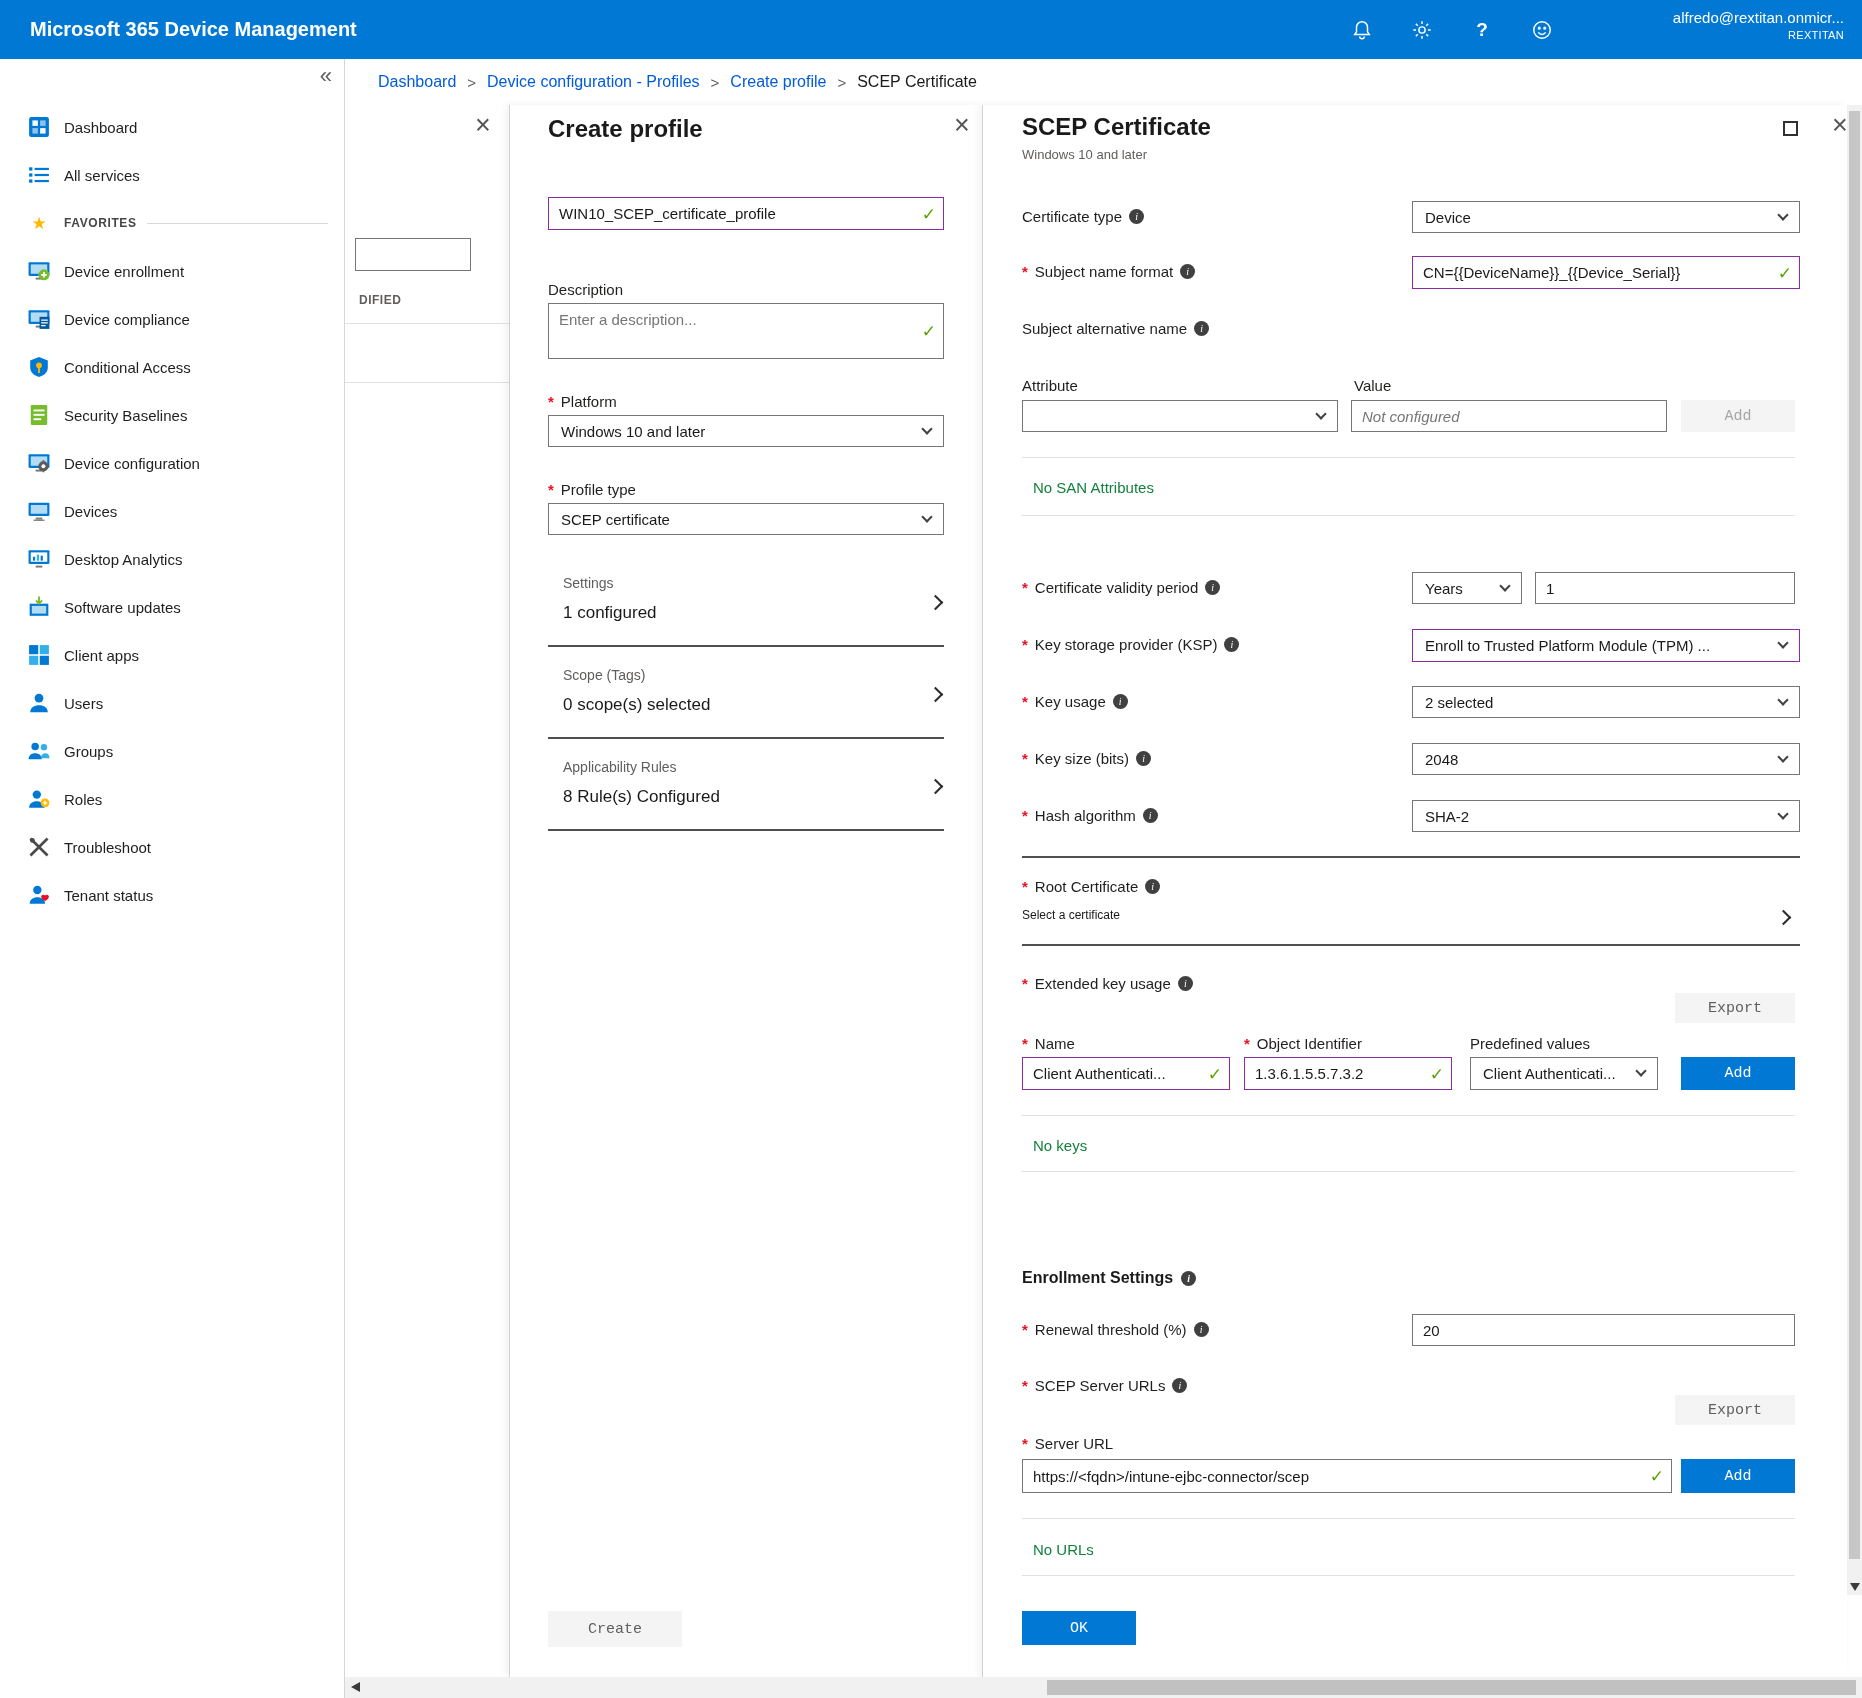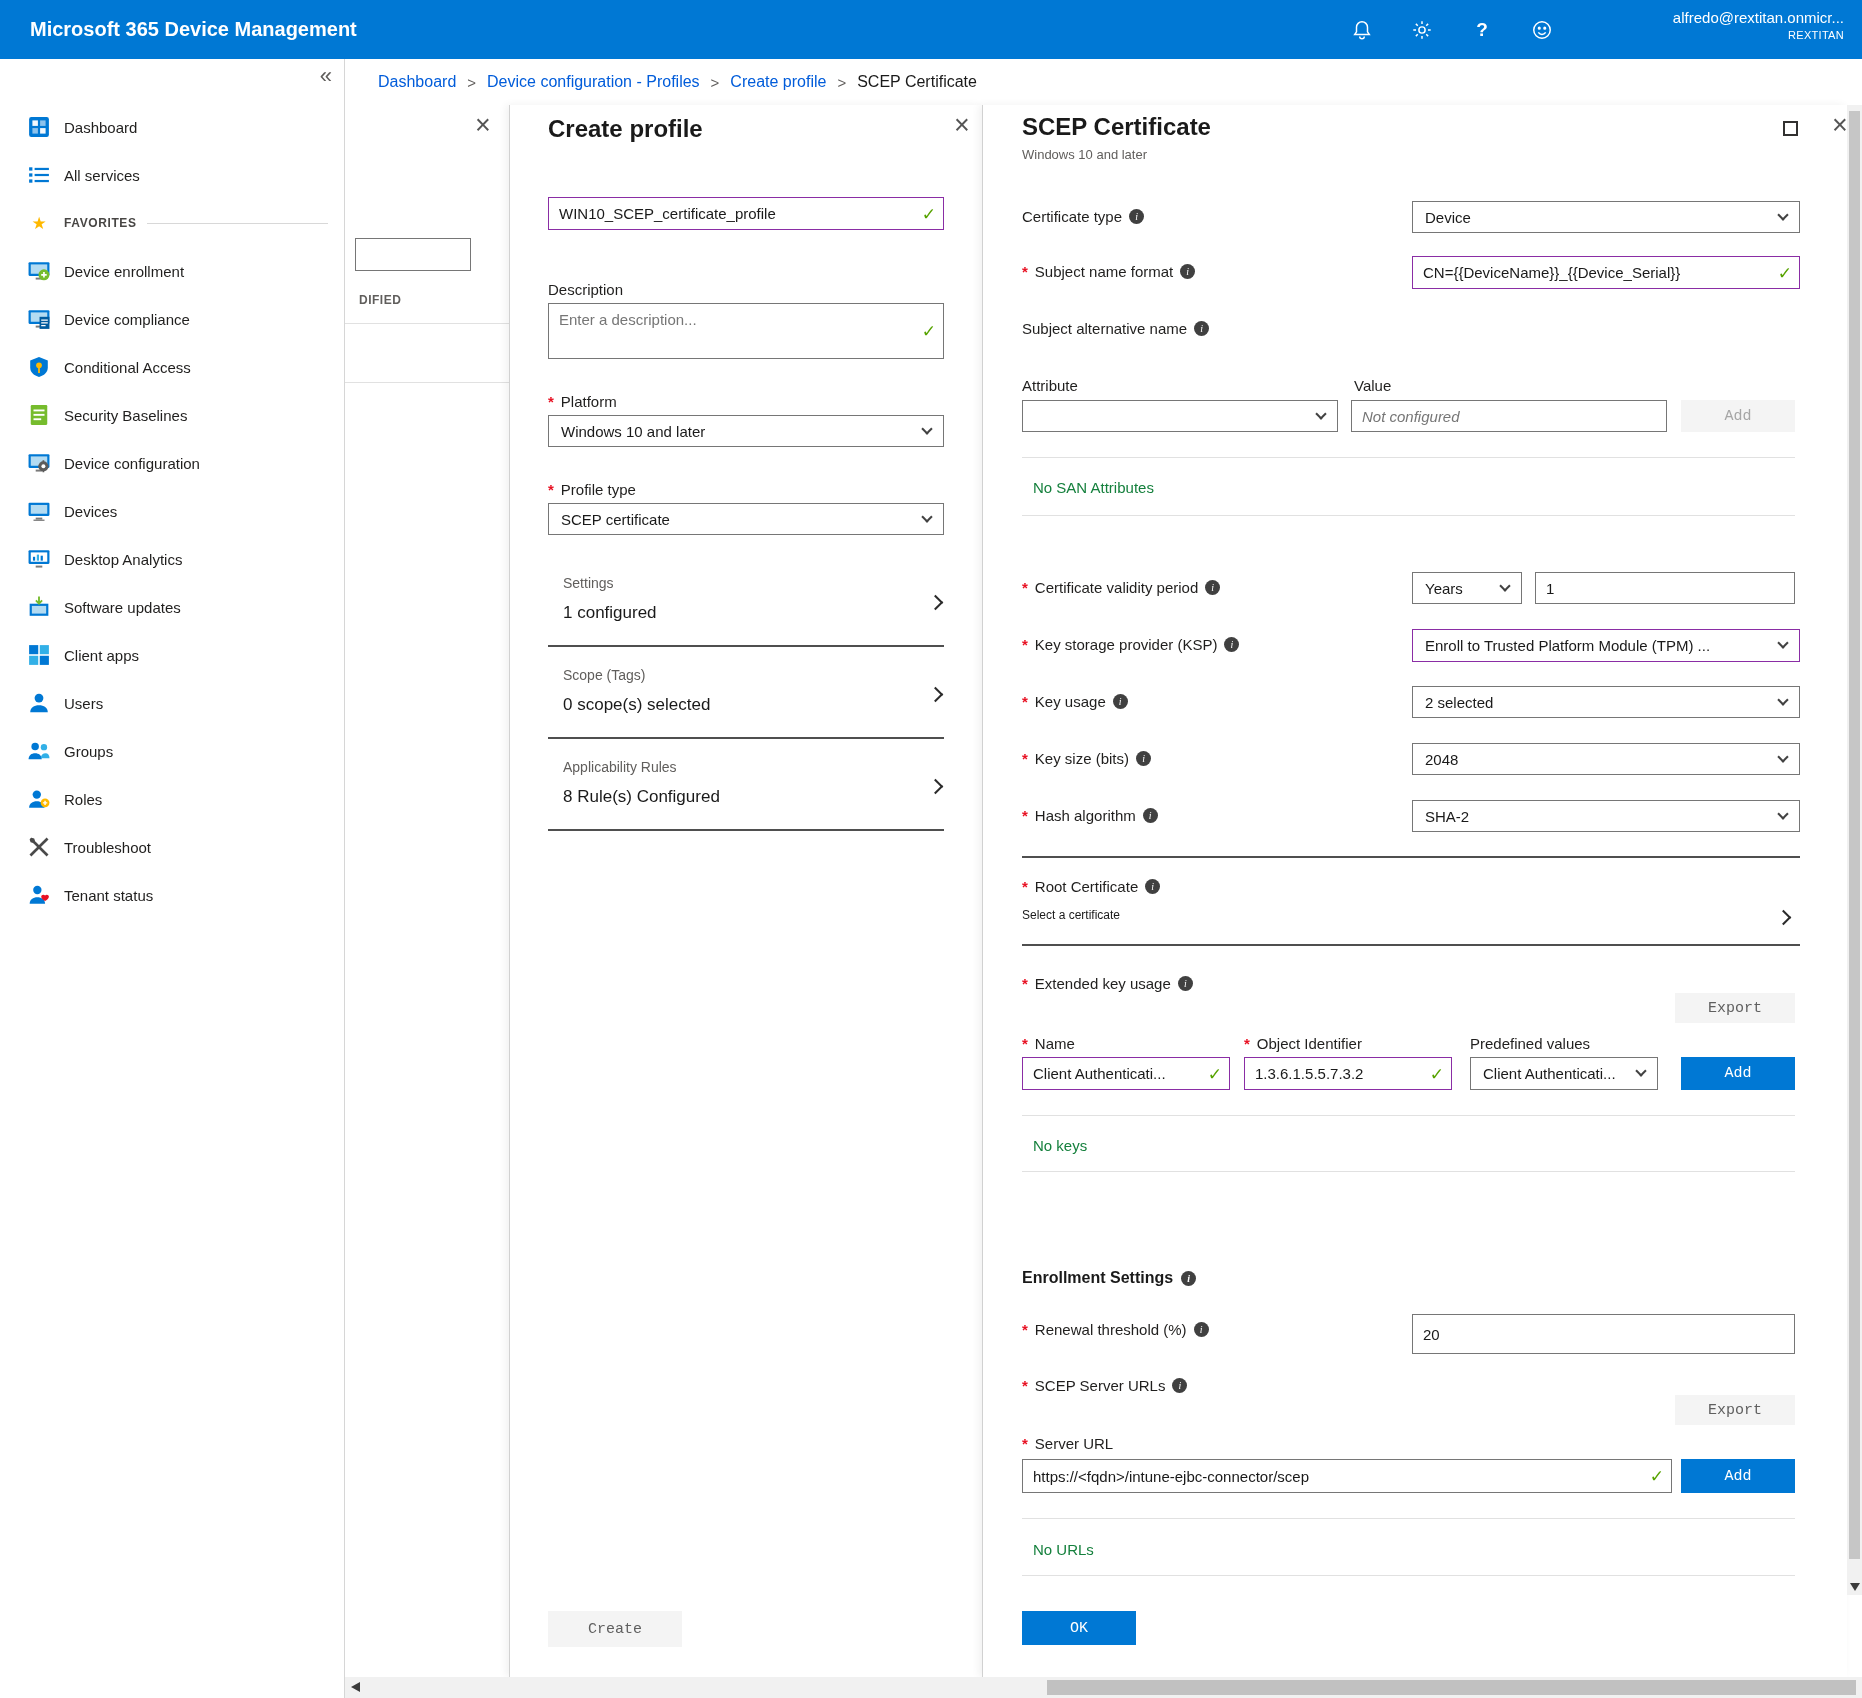--- a/index.html
+++ b/index.html
@@ -580,21 +580,21 @@
     <div class="heading" style="left:39px;top:1164px">
       <span>Enrollment Settings</span>
       <span class="info">i</span>
     </div>
 
     <div class="flabel" style="left:39px;top:1216px">
       <span class="star">*</span>
       <span>Renewal threshold (%)</span>
       <span class="info">i</span>
     </div>
-    <div class="inputwrap nocheck" style="left:429px;top:1209px;width:383px;height:40px">
+    <div class="inputwrap nocheck" style="left:429px;top:1209px;width:383px;height:32px">
       <input value="20" style="">
     </div>
 
     <div class="flabel" style="left:39px;top:1272px">
       <span class="star">*</span>
       <span>SCEP Server URLs</span>
       <span class="info">i</span>
     </div>
     <button class="btn btn-light" style="left:692px;top:1290px;width:120px;height:30px">Export</button>
 

